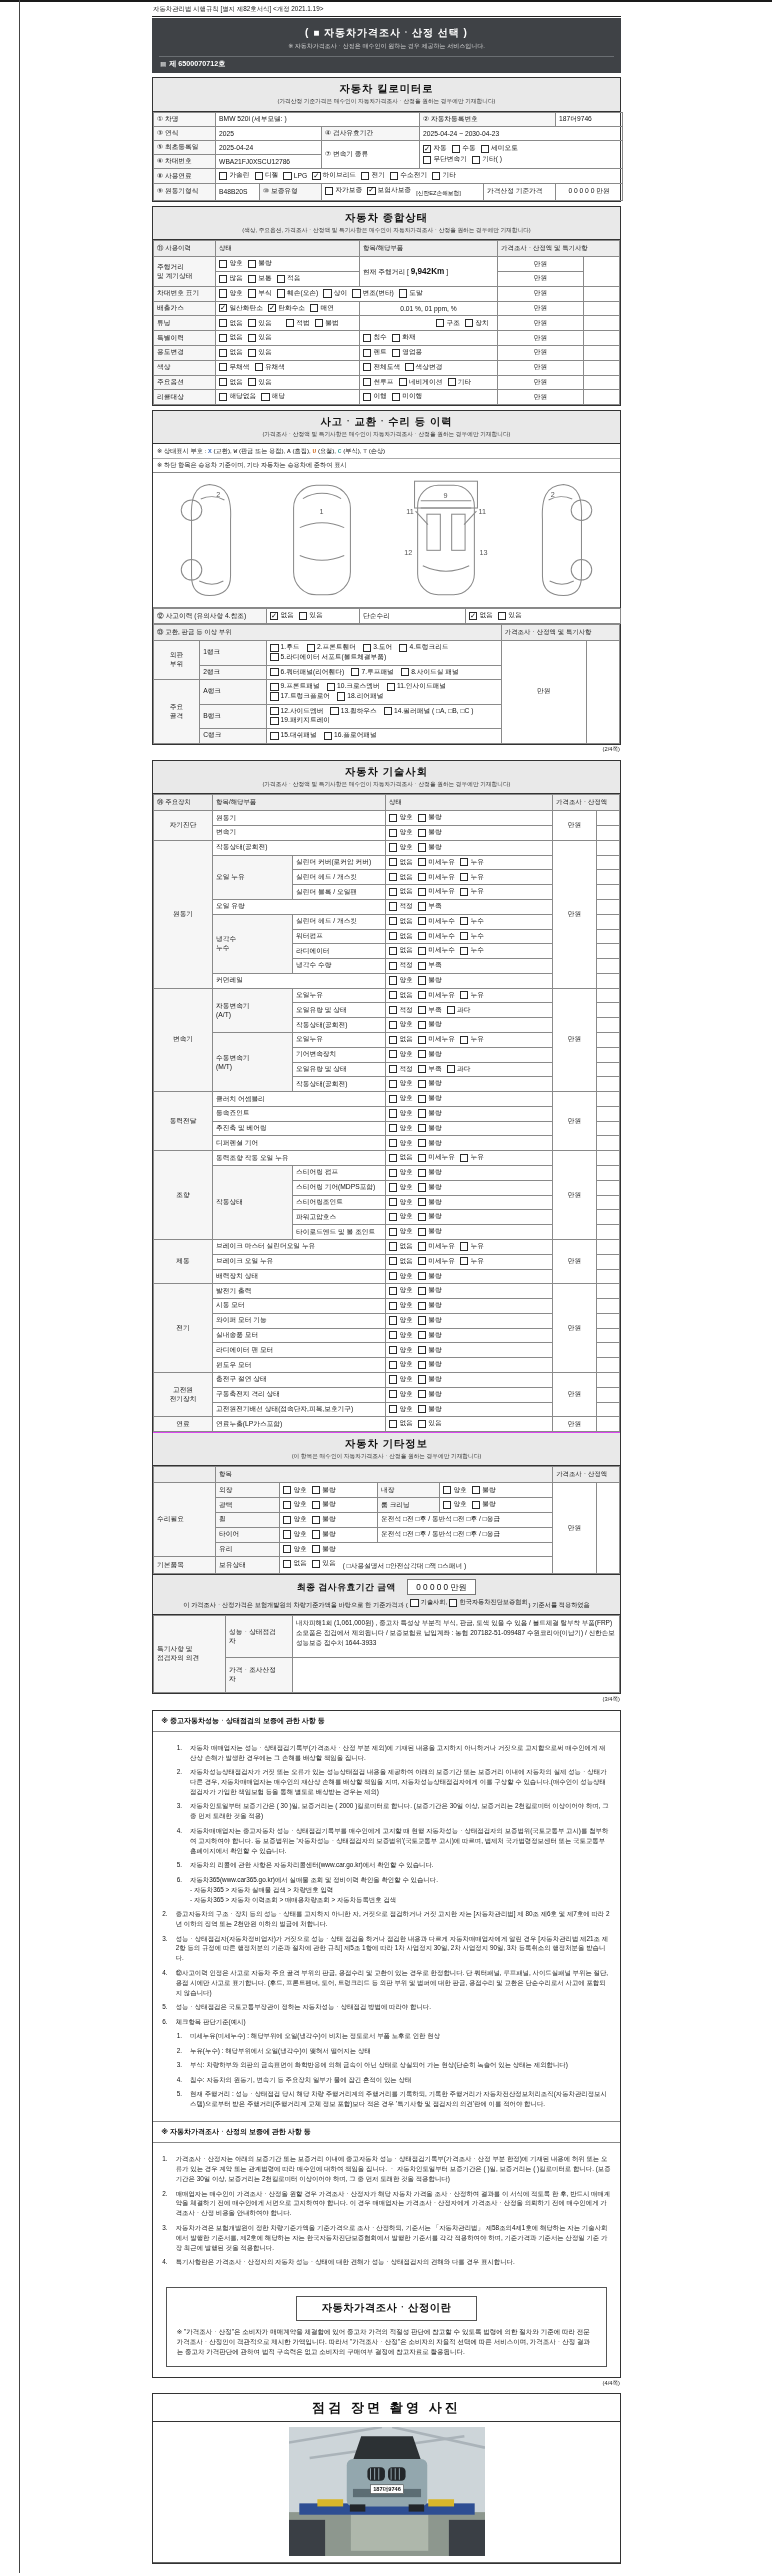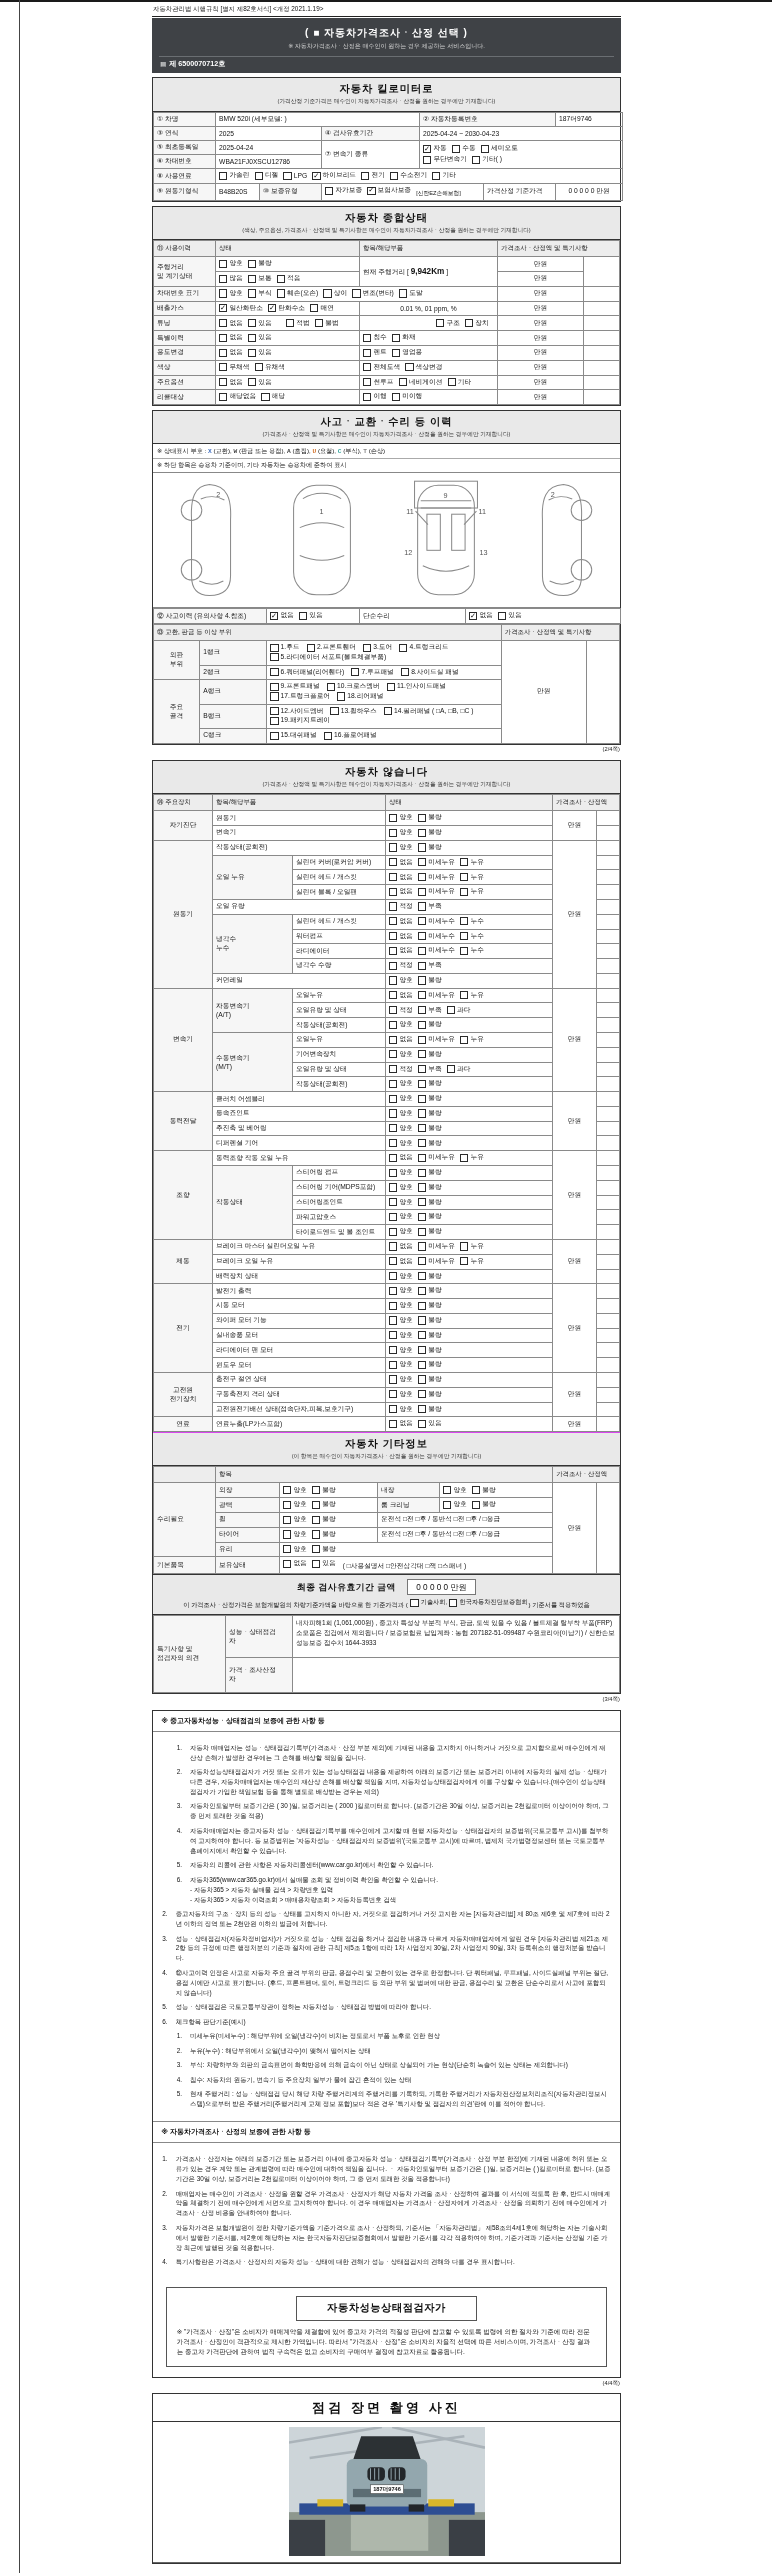--- a/index.html
+++ b/index.html
@@ -567,21 +567,21 @@
                 <span class="cbt">16.플로어패널</span>
               </span></td>
           </tr>
         </tbody>
     </table>
   </div>
   <div class="page-mark">(2/4쪽)</div>
 
   <div class="box">
     <div class="sec-head">
-      <div class="sec-title">자동차 않습니다</div>
+      <div class="sec-title">자동차 기술사회</div>
       <div class="sec-sub">(가격조사ㆍ산정액 및 특기사항은 매수인이 자동차가격조사ㆍ산정을 원하는 경우에만 기재합니다)</div>
     </div>
     <table>
       <colgroup>
           <col style="width:59px">
           <col style="width:80px">
           <col style="width:93px">
           <col style="width:167px">
           <col style="width:44px">
           <col style="width:23px">
@@ -1350,21 +1350,21 @@
         <div class="nitem i0">
           <span class="nnum">3.</span>
           <span class="ntext">자동차가격은 보험개발원이 정한 차량기준가액을 기준가격으로 조사ㆍ산정하되, 기준서는 「자동차관리법」 제58조의4제1호에 해당하는 자는 기술사회에서 발행한 기준서를, 제2호에 해당하는 자는 한국자동차진단보증협회에서 발행한 기준서를 각각 적용하여야 하며, 기준가격과 기준서는 산정일 기준 가장 최근에 발행된 것을 적용합니다.</span>
         </div>
         <div class="nitem i0">
           <span class="nnum">4.</span>
           <span class="ntext">특기사항란은 가격조사ㆍ산정자의 자동차 성능ㆍ상태에 대한 견해가 성능ㆍ상태점검자의 견해와 다를 경우 표시합니다.</span>
         </div>
       </div>
     <div class="info-box">
-      <div class="info-title">자동차성능상태점검자가</div>
+      <div class="info-title">자동차가격조사ㆍ산정이란</div>
       <div class="info-body">※ "가격조사ㆍ산정"은 소비자가 매매계약을 체결함에 있어 중고차 가격의 적절성 판단에 참고할 수 있도록 법령에 의한 절차와 기준에 따라 전문 가격조사ㆍ산정인이 객관적으로 제시한 가액입니다. 따라서 "가격조사ㆍ산정"은 소비자의 자율적 선택에 따른 서비스이며, 가격조사ㆍ산정 결과는 중고차 가격판단에 관하여 법적 구속력은 없고 소비자의 구매여부 결정에 참고자료로 활용됩니다.</div>
     </div>
   </div>
   <div class="page-mark">(4/4쪽)</div>
 
   <div class="box">
     <div class="photo-head">점검 장면 촬영 사진</div>
 
     <div class="photo-cell">
       <svg width="196" height="129" viewBox="0 0 380 250" style="font-size:13px">

